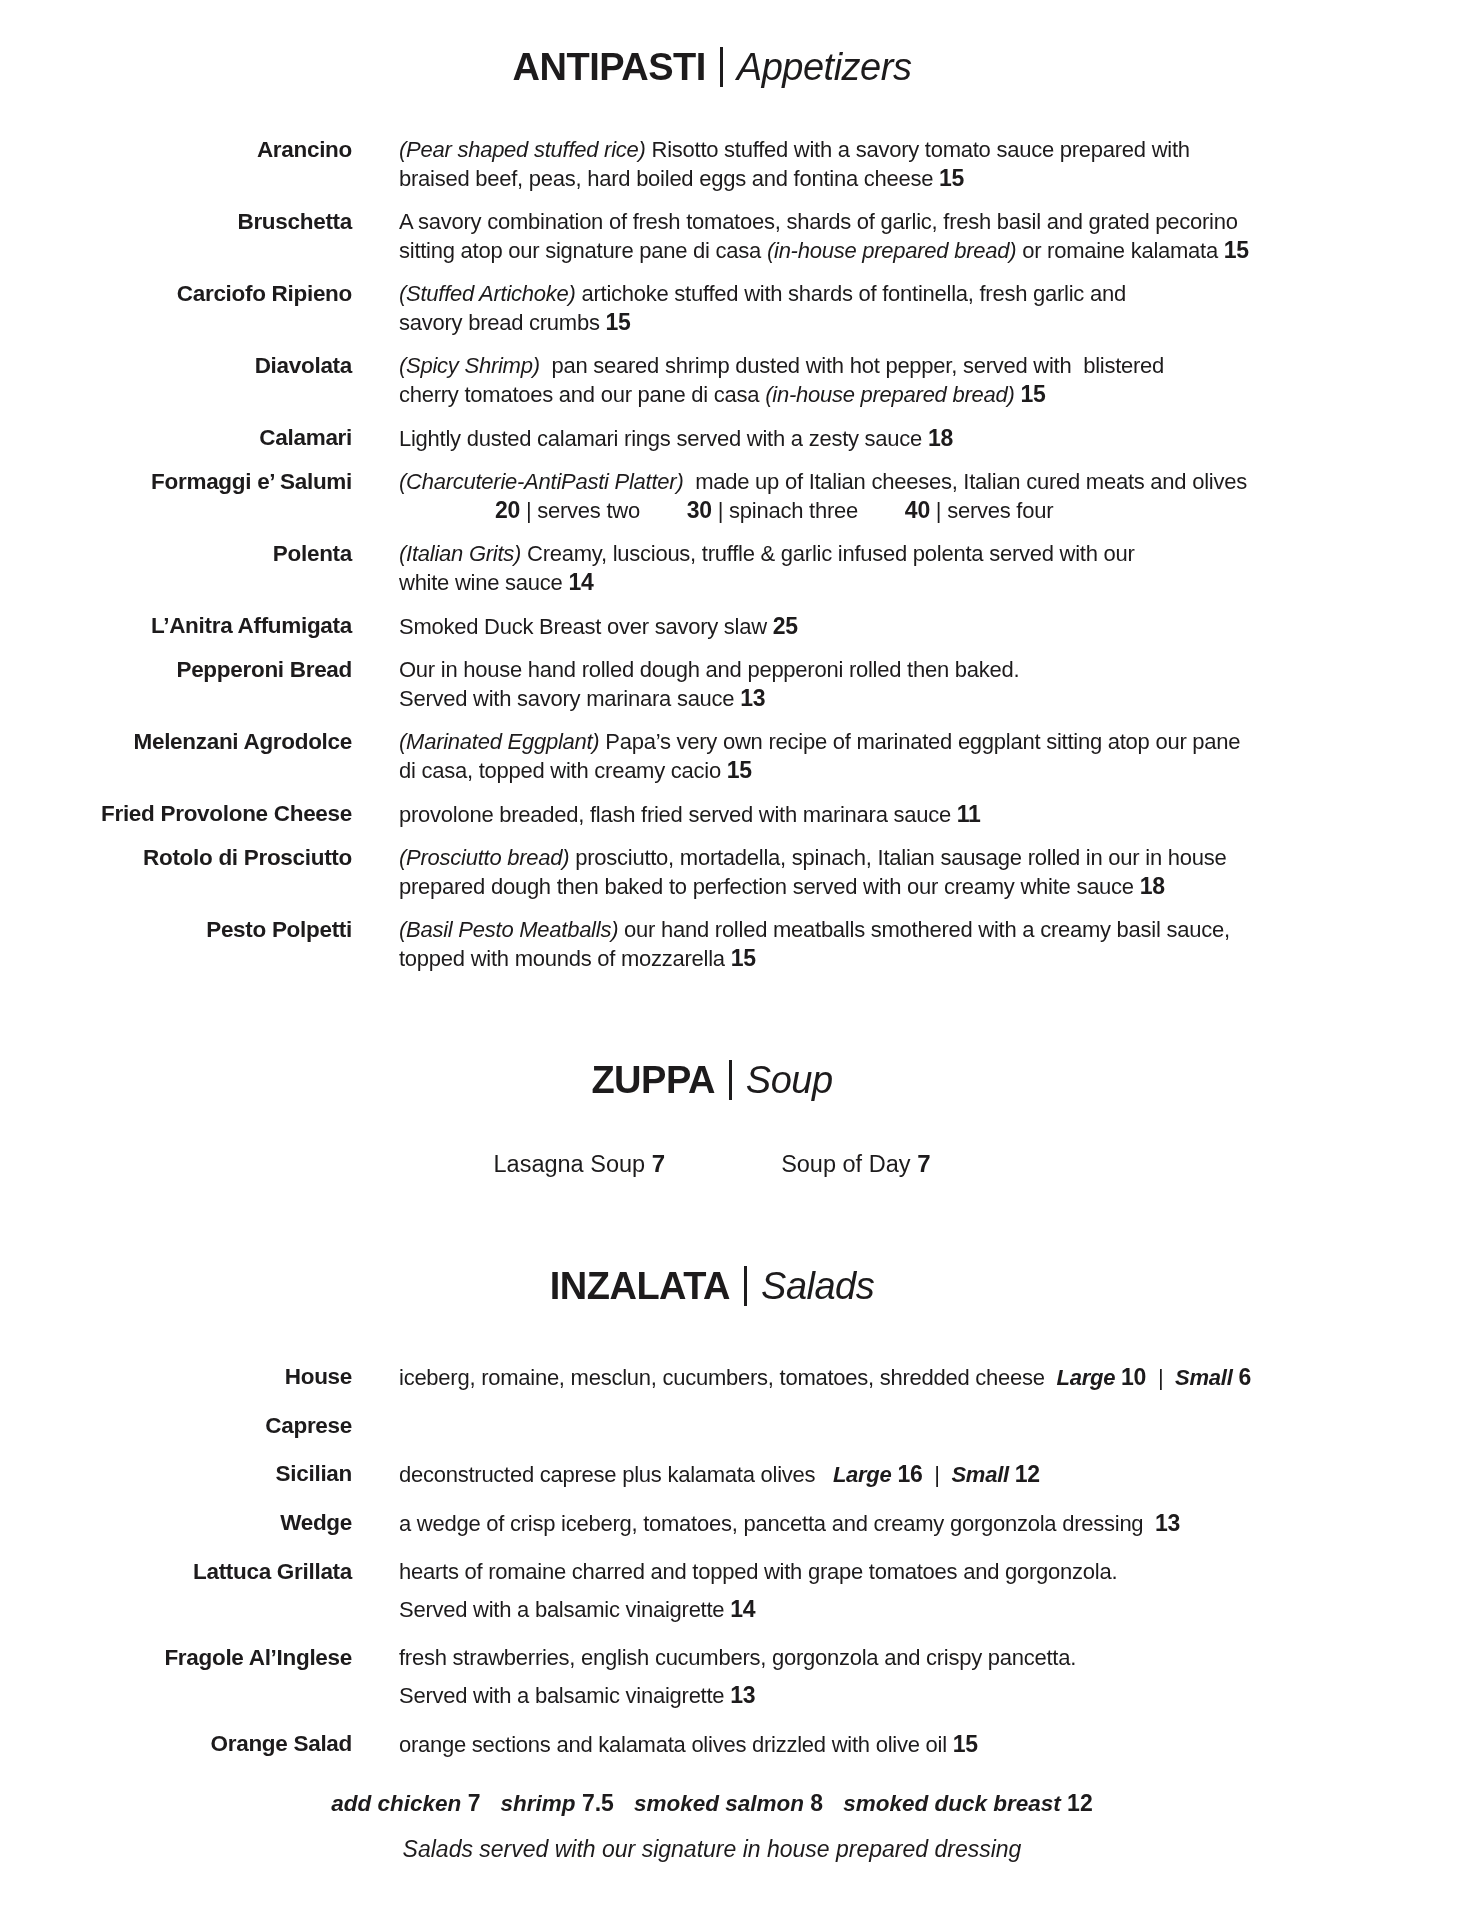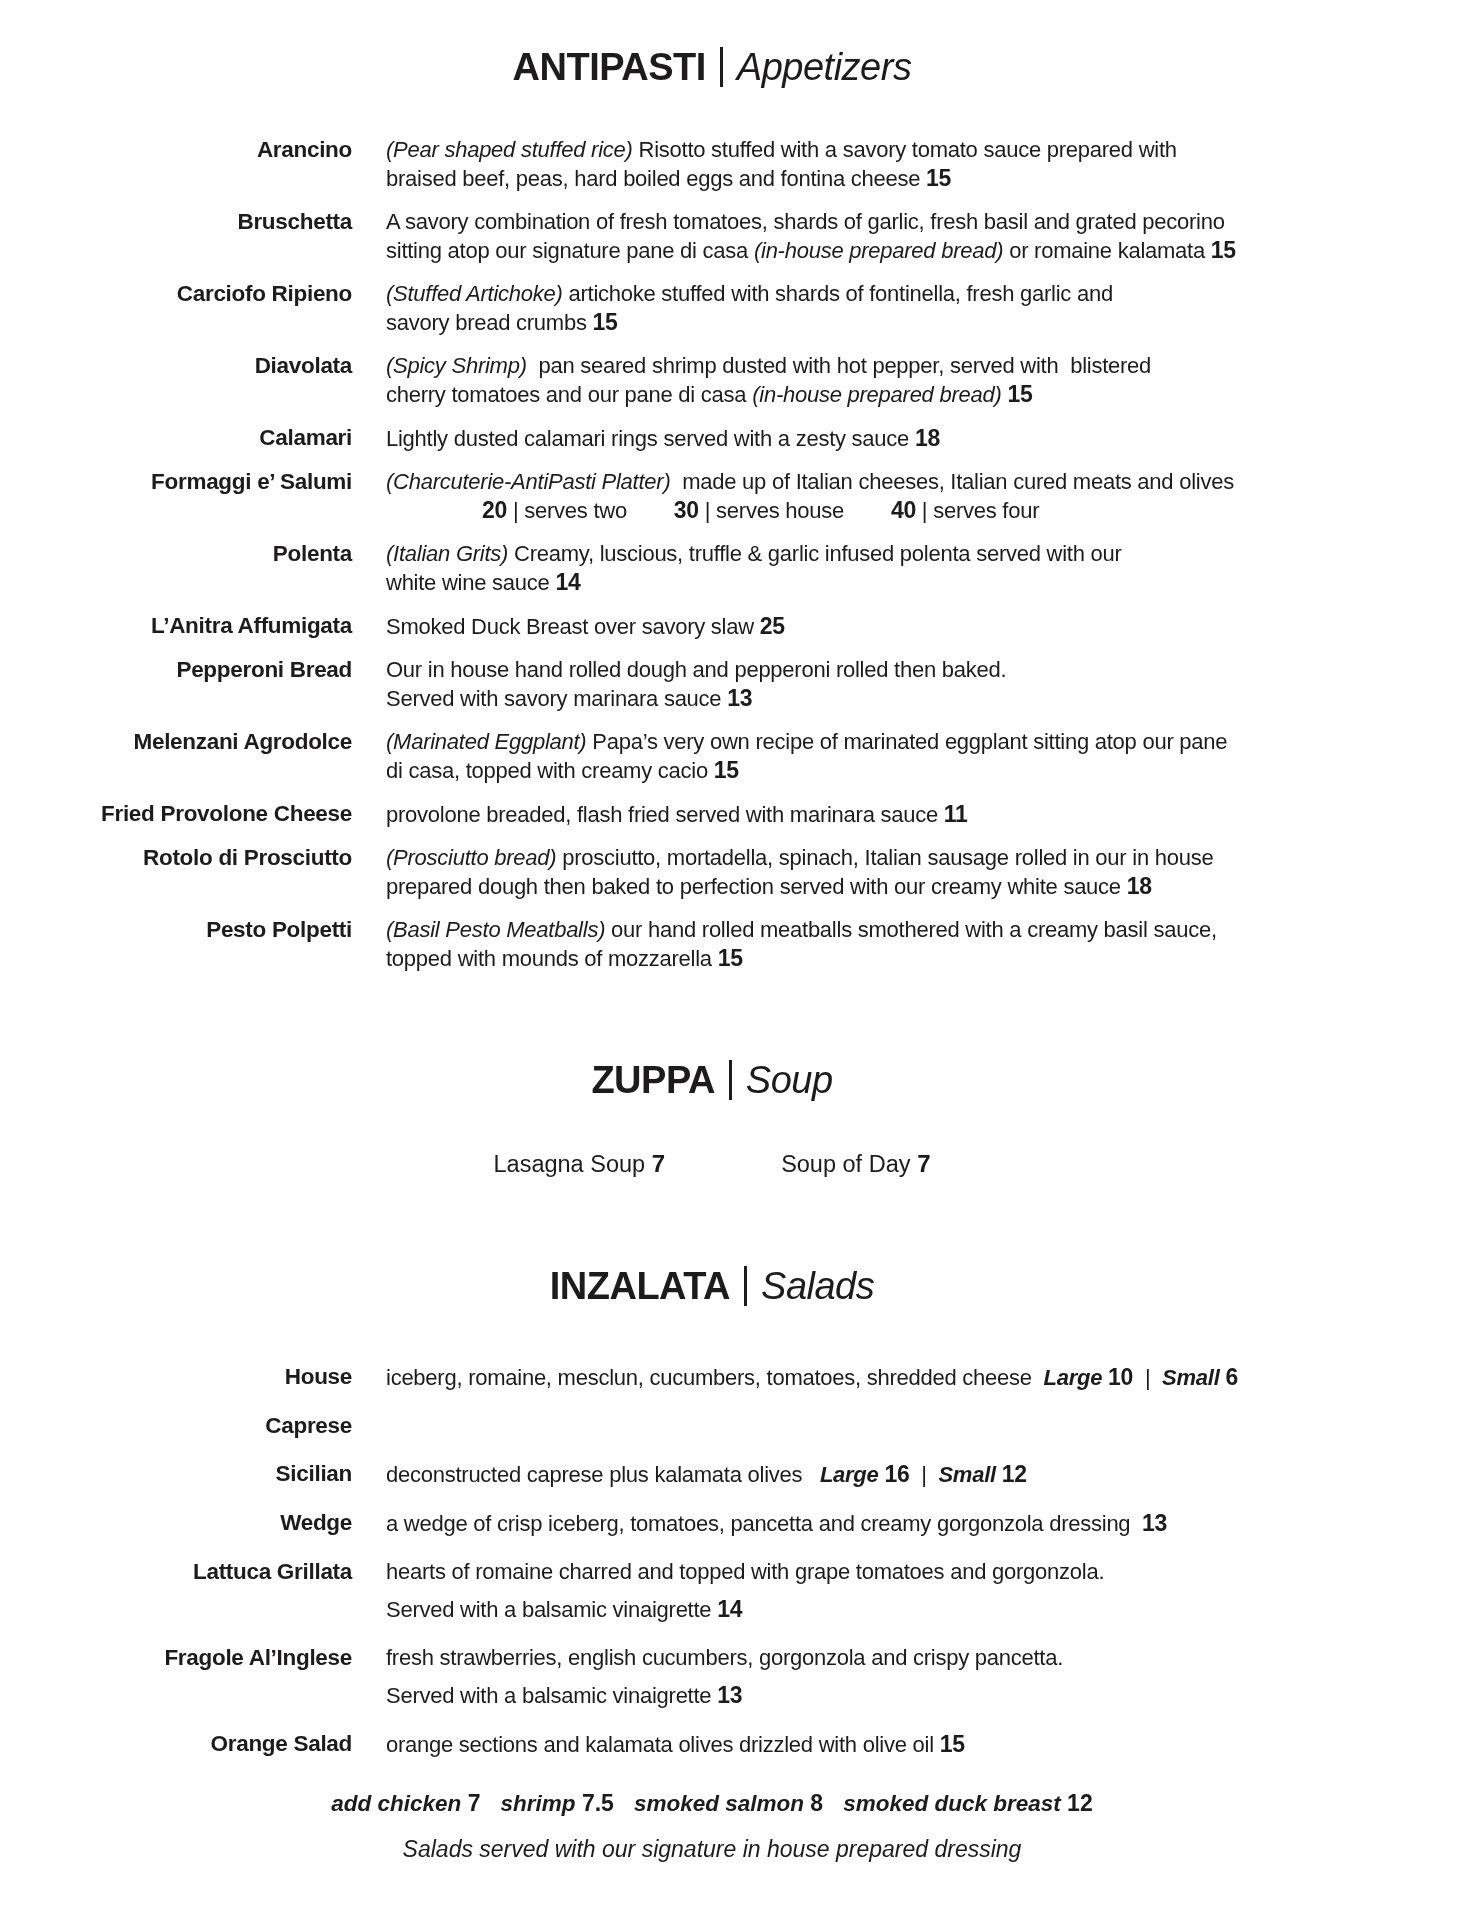--- a/index.html
+++ b/index.html
@@ -30,21 +30,21 @@
   .h-divider {
     display: inline-block;
     width: 3px; height: 40px;
     background: #1d1b1c;
     margin: 0 14px;
     vertical-align: -7px;
   }
   .menu-item {
     display: grid;
     grid-template-columns: 352px 1fr;
-    column-gap: 34px;
+    column-gap: 47px;
     margin-bottom: 15px;
   }
   .section-inzalata .menu-item { margin-bottom: 20px; }
   .item-name {
     text-align: right;
     font-weight: 700;
     font-size: 22.5px;
     line-height: 28px;
     letter-spacing: -0.3px;
   }
@@ -123,21 +123,21 @@
       <div class="menu-item">
         <div class="item-name">Calamari</div>
         <div class="item-desc">
           <div class="desc-line"><span class="seg n">Lightly dusted calamari rings served with a zesty sauce </span><span class="seg b">18</span></div>
         </div>
       </div>
       <div class="menu-item">
         <div class="item-name">Formaggi e’ Salumi</div>
         <div class="item-desc">
           <div class="desc-line"><span class="seg i">(Charcuterie-AntiPasti Platter)</span><span class="seg n">  made up of Italian cheeses, Italian cured meats and olives</span></div>
-          <div class="desc-line serves"><span class="seg b">20</span><span class="seg n"> | serves two        </span><span class="seg b">30</span><span class="seg n"> | serves house        </span><span class="seg b">40</span><span class="seg n"> | serves four</span></div>
+          <div class="desc-line serves"><span class="seg b">20</span><span class="seg n"> | serves two        </span><span class="seg b">30</span><span class="seg n"> | spinach three        </span><span class="seg b">40</span><span class="seg n"> | serves four</span></div>
         </div>
       </div>
       <div class="menu-item">
         <div class="item-name">Polenta</div>
         <div class="item-desc">
           <div class="desc-line"><span class="seg i">(Italian Grits)</span><span class="seg n"> Creamy, luscious, truffle &amp; garlic infused polenta served with our</span></div>
           <div class="desc-line"><span class="seg n">white wine sauce </span><span class="seg b">14</span></div>
         </div>
       </div>
       <div class="menu-item">

